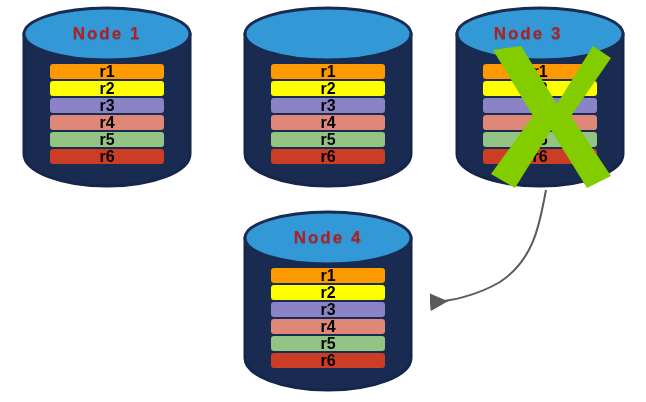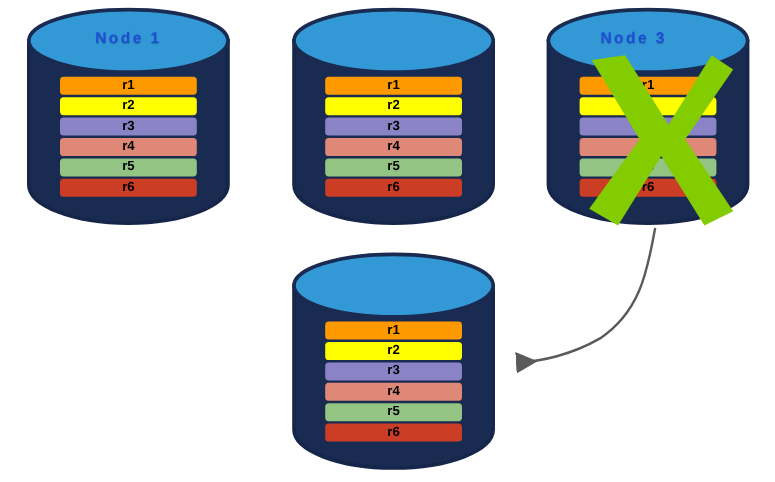--- a/index.html
+++ b/index.html
@@ -19,40 +19,40 @@
     position: absolute;
   }
   .node svg {
     display: block;
   }
   .node-title {
     position: absolute;
     left: 0;
     right: 0;
     text-align: center;
-    color: #1d4ed8;
+    color: #b91c1c;
     font-weight: bold;
-    font-size: 13px;
+    font-size: 17px;
     letter-spacing: 2px;
     font-family: "Liberation Sans", sans-serif;
     text-shadow: 0 1px 1px rgba(0,0,0,0.25);
     pointer-events: none;
   }
   .rows {
     position: absolute;
     display: flex;
     flex-direction: column;
     gap: 2px;
   }
   .row {
     height: 15px;
     border-radius: 3px;
     color: #000000;
     font-weight: bold;
-    font-size: 11px;
+    font-size: 16px;
     line-height: 15px;
     text-align: center;
     font-family: "Liberation Sans", sans-serif;
   }
   .xmark {
     position: absolute;
     pointer-events: none;
   }
   .arrow {
     position: absolute;
@@ -119,20 +119,21 @@
     <svg width="128" height="146" viewBox="0 0 128 146">
       <polygon points="6,6 34,2 70,60 106,2 124,14 84,72 124,132 100,144 64,86 28,144 4,130 46,72" fill="#82CC00"></polygon>
     </svg>
   </div>
 
   <div class="node" style="left:243px; top:210px; width:170px; height:182px;">
     <svg width="170" height="182" viewBox="0 0 170 182">
       <path d="M2,28 L2,148 A83,32 0 0 0 168,148 L168,28 Z" fill="#1A2B52" stroke="#16254a" stroke-width="3"></path>
       <ellipse cx="85" cy="28" rx="83" ry="26" fill="#3399D6" stroke="#1A2B52" stroke-width="3"></ellipse>
     </svg>
+    <div class="node-title" style="top:18px;">Node  4</div>
     <div class="rows" style="left:28px; top:58px; width:114px;">
       <div class="row" style="background:#FF9900;">r1</div>
       <div class="row" style="background:#FFFF00;">r2</div>
       <div class="row" style="background:#8A84C6;">r3</div>
       <div class="row" style="background:#E08878;">r4</div>
       <div class="row" style="background:#94C484;">r5</div>
       <div class="row" style="background:#CC3D26;">r6</div>
     </div>
   </div>
 

